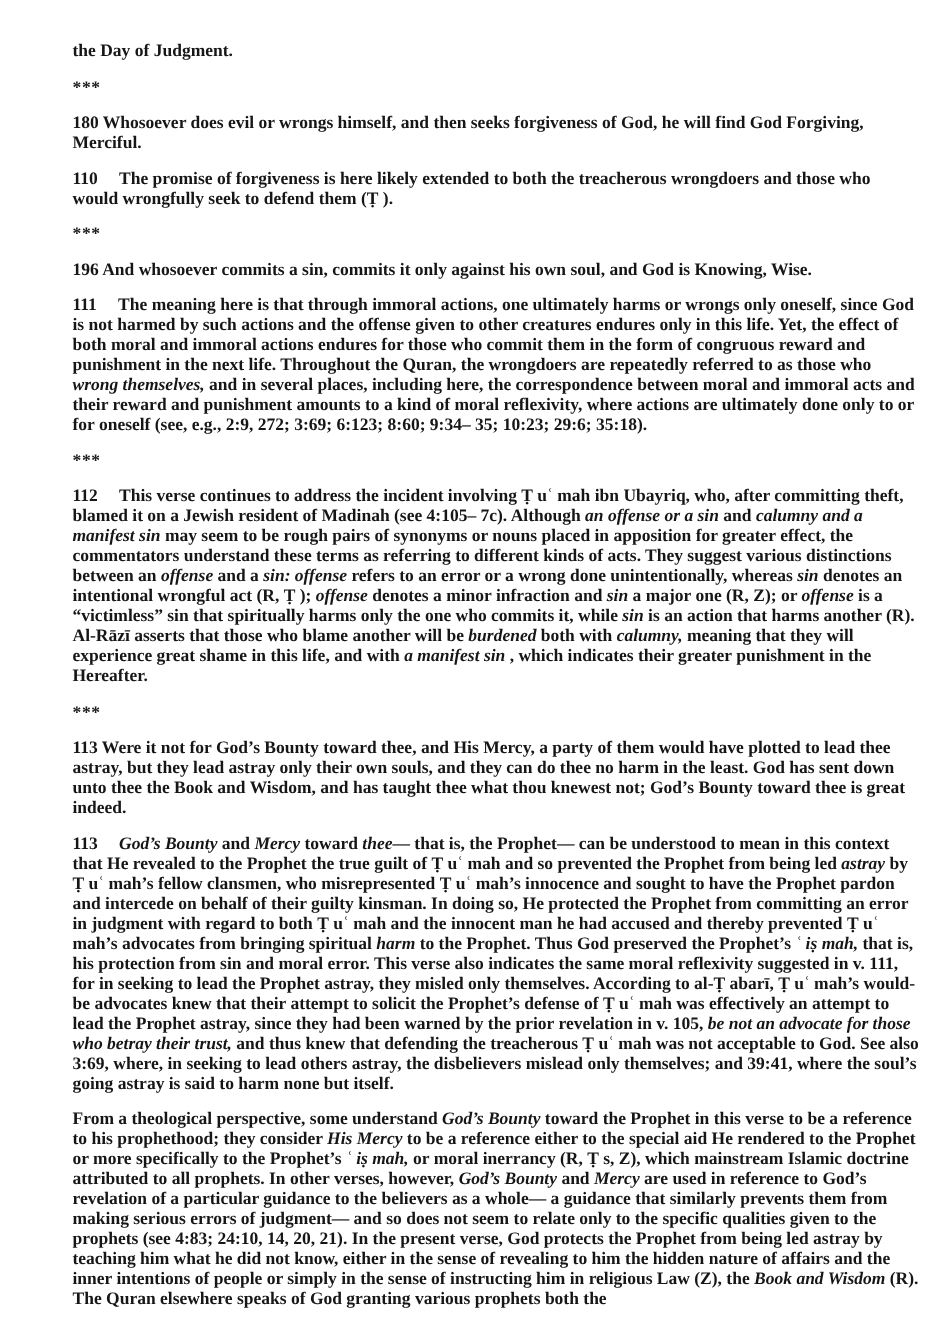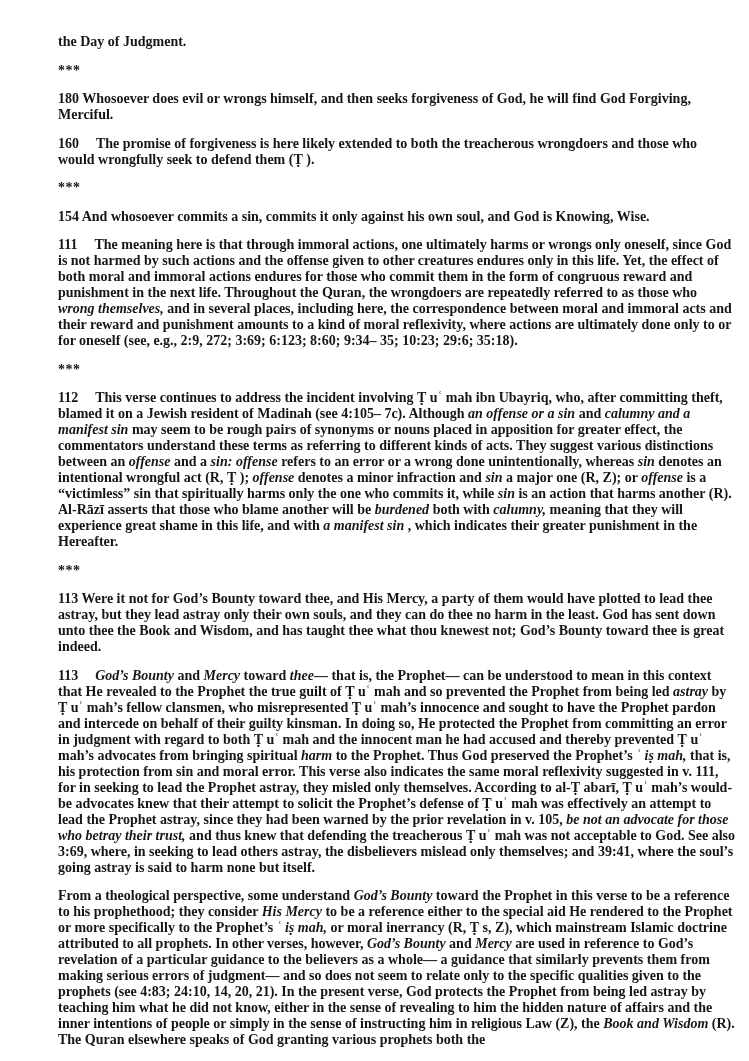--- a/index.html
+++ b/index.html
@@ -39,23 +39,23 @@
     font-style: italic;
   }
 </style>
 </head>
 <body style="background: rgb(255, 255, 255);">
 
 <main id="content" style="color: rgb(22, 22, 22);">
     <p class="continuation"><span>the Day of Judgment.</span></p>
     <p class="separator"><span>***</span></p>
     <p class="verse"><span>180 Whosoever does evil or wrongs himself, and then seeks forgiveness of God, he will find God Forgiving, Merciful.</span></p>
-    <p class="commentary"><span class="vnum">160</span><span>The promise of forgiveness is here likely extended to both the treacherous wrongdoers and those who would wrongfully seek to defend them (Ṭ ).</span></p>
+    <p class="commentary"><span class="vnum">110</span><span>The promise of forgiveness is here likely extended to both the treacherous wrongdoers and those who would wrongfully seek to defend them (Ṭ ).</span></p>
     <p class="separator"><span>***</span></p>
-    <p class="verse"><span>154 And whosoever commits a sin, commits it only against his own soul, and God is Knowing, Wise.</span></p>
+    <p class="verse"><span>196 And whosoever commits a sin, commits it only against his own soul, and God is Knowing, Wise.</span></p>
     <p class="commentary"><span class="vnum">111</span><span>The meaning here is that through immoral actions, one ultimately harms or wrongs only oneself, since God is not harmed by such actions and the offense given to other creatures endures only in this life. Yet, the effect of both moral and immoral actions endures for those who commit them in the form of congruous reward and punishment in the next life. Throughout the Quran, the wrongdoers are repeatedly referred to as those who </span><em>wrong themselves,</em><span> and in several places, including here, the correspondence between moral and immoral acts and their reward and punishment amounts to a kind of moral reflexivity, where actions are ultimately done only to or for oneself (see, e.g., 2:9, 272; 3:69; 6:123; 8:60; 9:34– 35; 10:23; 29:6; 35:18).</span></p>
     <p class="separator"><span>***</span></p>
     <p class="commentary"><span class="vnum">112</span><span>This verse continues to address the incident involving Ṭ uʿ mah ibn Ubayriq, who, after committing theft, blamed it on a Jewish resident of Madinah (see 4:105– 7c). Although </span><em>an offense or a sin</em><span> and </span><em>calumny and a manifest sin</em><span> may seem to be rough pairs of synonyms or nouns placed in apposition for greater effect, the commentators understand these terms as referring to different kinds of acts. They suggest various distinctions between an </span><em>offense</em><span> and a </span><em>sin: offense</em><span> refers to an error or a wrong done unintentionally, whereas </span><em>sin</em><span> denotes an intentional wrongful act (R, Ṭ ); </span><em>offense</em><span> denotes a minor infraction and </span><em>sin</em><span> a major one (R, Z); or </span><em>offense</em><span> is a “victimless” sin that spiritually harms only the one who commits it, while </span><em>sin</em><span> is an action that harms another (R). Al-Rāzī asserts that those who blame another will be </span><em>burdened</em><span> both with </span><em>calumny,</em><span> meaning that they will experience great shame in this life, and with </span><em>a manifest sin</em><span> , which indicates their greater punishment in the Hereafter.</span></p>
     <p class="separator"><span>***</span></p>
     <p class="verse"><span>113 Were it not for God’s Bounty toward thee, and His Mercy, a party of them would have plotted to lead thee astray, but they lead astray only their own souls, and they can do thee no harm in the least. God has sent down unto thee the Book and Wisdom, and has taught thee what thou knewest not; God’s Bounty toward thee is great indeed.</span></p>
     <p class="commentary"><span class="vnum">113</span><em>God’s Bounty</em><span> and </span><em>Mercy</em><span> toward </span><em>thee</em><span>— that is, the Prophet— can be understood to mean in this context that He revealed to the Prophet the true guilt of Ṭ uʿ mah and so prevented the Prophet from being led </span><em>astray</em><span> by Ṭ uʿ mah’s fellow clansmen, who misrepresented Ṭ uʿ mah’s innocence and sought to have the Prophet pardon and intercede on behalf of their guilty kinsman. In doing so, He protected the Prophet from committing an error in judgment with regard to both Ṭ uʿ mah and the innocent man he had accused and thereby prevented Ṭ uʿ mah’s advocates from bringing spiritual </span><em>harm</em><span> to the Prophet. Thus God preserved the Prophet’s </span><em>ʿ iṣ mah,</em><span> that is, his protection from sin and moral error. This verse also indicates the same moral reflexivity suggested in v. 111, for in seeking to lead the Prophet astray, they misled only themselves. According to al-Ṭ abarī, Ṭ uʿ mah’s would-be advocates knew that their attempt to solicit the Prophet’s defense of Ṭ uʿ mah was effectively an attempt to lead the Prophet astray, since they had been warned by the prior revelation in v. 105, </span><em>be not an advocate for those who betray their trust,</em><span> and thus knew that defending the treacherous Ṭ uʿ mah was not acceptable to God. See also 3:69, where, in seeking to lead others astray, the disbelievers mislead only themselves; and 39:41, where the soul’s going astray is said to harm none but itself.</span></p>
     <p class="paragraph"><span>From a theological perspective, some understand </span><em>God’s Bounty</em><span> toward the Prophet in this verse to be a reference to his prophethood; they consider </span><em>His Mercy</em><span> to be a reference either to the special aid He rendered to the Prophet or more specifically to the Prophet’s </span><em>ʿ iṣ mah,</em><span> or moral inerrancy (R, Ṭ s, Z), which mainstream Islamic doctrine attributed to all prophets. In other verses, however, </span><em>God’s Bounty</em><span> and </span><em>Mercy</em><span> are used in reference to God’s revelation of a particular guidance to the believers as a whole— a guidance that similarly prevents them from making serious errors of judgment— and so does not seem to relate only to the specific qualities given to the prophets (see 4:83; 24:10, 14, 20, 21). In the present verse, God protects the Prophet from being led astray by teaching him what he did not know, either in the sense of revealing to him the hidden nature of affairs and the inner intentions of people or simply in the sense of instructing him in religious Law (Z), the </span><em>Book and Wisdom</em><span> (R). The Quran elsewhere speaks of God granting various prophets both the</span></p>
   </main>
 
 </body></html>

